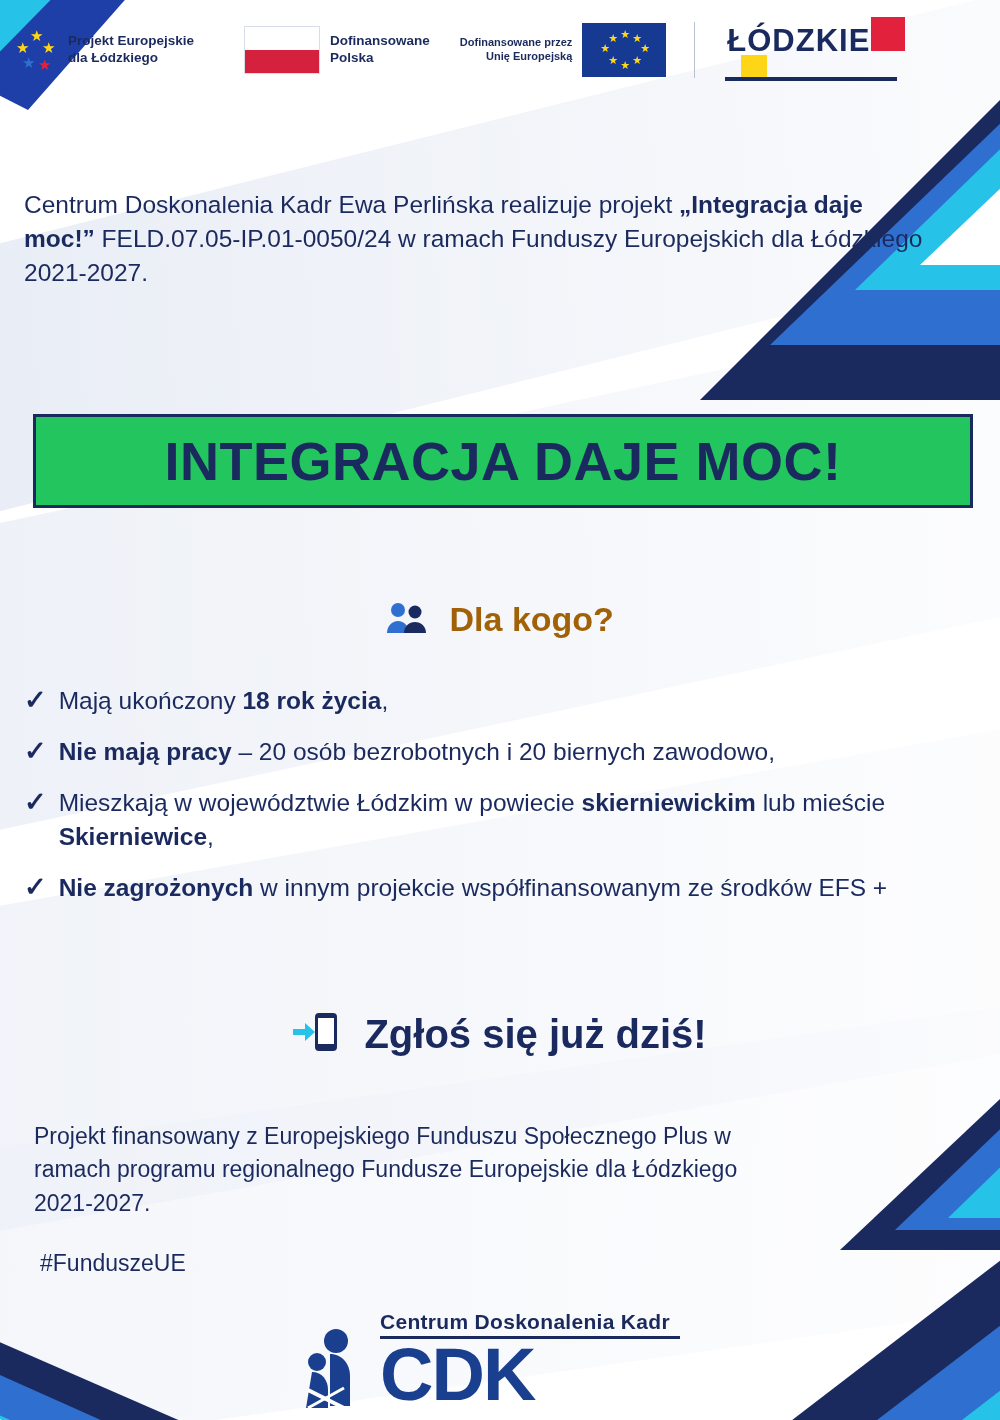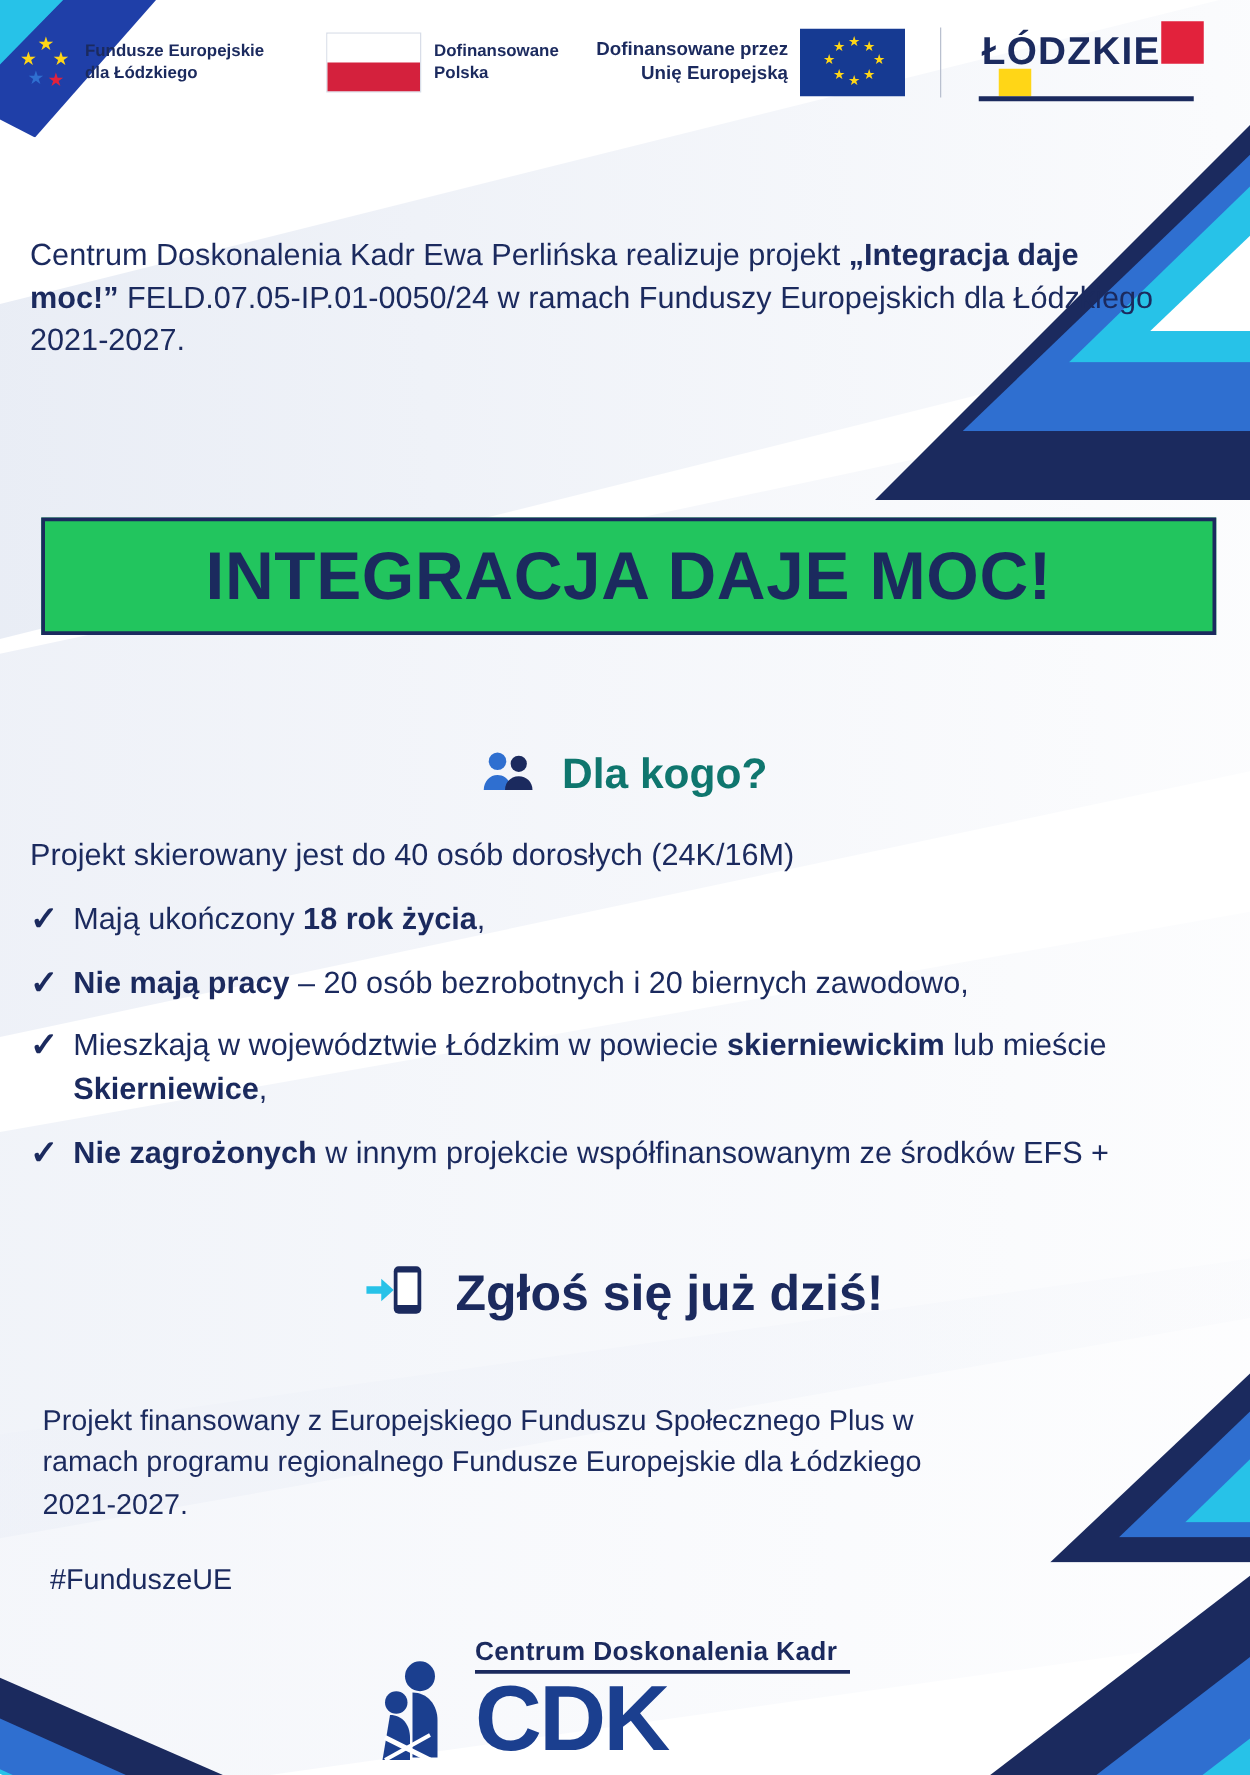--- a/index.html
+++ b/index.html
@@ -77,42 +77,42 @@
   .logo-fe{display:flex;align-items:center;gap:10px;margin-left:14px;}
   .fe-stars{width:44px;height:44px;position:relative;}
   .star{position:absolute;color:#ffd617;font-size:15px;line-height:15px;}
   .fe-text{font-size:13.5px;font-weight:bold;line-height:1.25;color:#1b2a5e;}
   .logo-pl{display:flex;align-items:center;gap:10px;margin-left:50px;}
   .pl-flag{width:74px;height:46px;border:1px solid #d8dde8;}
   .pl-flag .w{height:50%;background:#ffffff;}
   .pl-flag .r{height:50%;background:#d4213d;}
   .pl-text{font-size:13.5px;font-weight:bold;line-height:1.25;color:#1b2a5e;}
   .logo-ue{display:flex;align-items:center;gap:10px;margin-left:30px;}
-  .ue-text{font-size:15px;font-weight:bold;line-height:1.25;color:#1b2a5e;text-align:right;}
+  .ue-text{font-size:11px;font-weight:bold;line-height:1.25;color:#1b2a5e;text-align:right;}
   .ue-flag{width:84px;height:54px;background:#163a92;position:relative;}
   .ue-flag .s{position:absolute;color:#ffd617;font-size:11px;line-height:11px;}
   .divline{width:1px;height:56px;background:#b9c0cf;margin-left:28px;}
   .logo-lodz{margin-left:26px;position:relative;width:190px;height:70px;}
   .lodz-word{font-size:31px;font-weight:bold;letter-spacing:1px;color:#1b2a5e;
     position:absolute;left:6px;top:8px;}
   .lodz-yellow{position:absolute;left:20px;top:40px;width:26px;height:22px;background:#ffd617;}
   .lodz-red{position:absolute;right:6px;top:2px;width:34px;height:34px;background:#e2223c;}
   .lodz-under{position:absolute;left:4px;bottom:4px;width:172px;height:4px;background:#1b2a5e;}
 
   
   .content{position:relative;z-index:4;}
   .intro{position:absolute;left:24px;top:188px;width:900px;font-size:24.5px;line-height:1.38;color:#1b2a5e;}
   .intro b{font-weight:bold;}
 
   .title-box{position:absolute;left:33px;top:414px;width:934px;height:88px;
     border:3px solid #1b2a5e;background:#22c55e;display:flex;align-items:center;justify-content:center;}
   .title-box span{font-size:54px;font-weight:bold;letter-spacing:.5px;color:#1b2a5e;}
 
   .dla-kogo{position:absolute;left:0;top:600px;width:1000px;text-align:center;
-    font-size:34px;font-weight:bold;color:#0f766e;}
+    font-size:34px;font-weight:bold;color:#a16207;}
   .people-icon{display:inline-block;vertical-align:-4px;margin-right:12px;}
 
   .body-text{position:absolute;left:24px;top:668px;width:960px;font-size:24.5px;line-height:1.42;color:#1b2a5e;}
   .body-text b{font-weight:bold;}
   .bullet{display:flex;gap:12px;margin-top:16px;}
   .check{color:#1b2a5e;font-size:27px;font-weight:bold;line-height:1.2;flex:0 0 auto;}
   .btxt{flex:1 1 auto;}
 
   .cta{position:absolute;left:0;top:1010px;width:1000px;text-align:center;
     font-size:40px;font-weight:bold;color:#1b2a5e;}
@@ -164,21 +164,21 @@
 
   <div class="logo-fe">
     <div class="fe-stars">
       <span class="star" style="left:16px;top:0px;">★</span>
       <span class="star" style="left:2px;top:12px;">★</span>
       <span class="star" style="left:28px;top:12px;">★</span>
       <span class="star" style="left:8px;top:27px;color:#2f6fd0;">★</span>
       <span class="star" style="left:24px;top:29px;color:#e2223c;">★</span>
     </div>
     <div class="fe-text">
-      <div>Fundusze Europejskie</div>
+      <div>Projekt Europejskie</div>
       <div>dla Łódzkiego</div>
     </div>
   </div>
 
   <div class="logo-pl">
     <div class="pl-flag">
       <div class="w"></div>
         <div class="r"></div>
     </div>
     <div class="pl-text">
@@ -230,21 +230,20 @@
         <circle cx="12" cy="9" r="7" fill="#2f6fd0"></circle>
         <path d="M1 32c0-7 5-12 11-12s11 5 11 12z" fill="#2f6fd0"></path>
         <circle cx="29" cy="11" r="6.5" fill="#1b2a5e"></circle>
         <path d="M18 32c0-6.5 5-11 11-11s11 4.5 11 11z" fill="#1b2a5e"></path>
       </svg>
     </span>
     <span>Dla kogo?</span>
   </div>
 
   <div class="body-text">
-    <div>Projekt skierowany jest do 40 osób dorosłych (24K/16M)</div>
 
     <div class="bullet">
       <span class="check">✓</span>
       <span class="btxt"><span>Mają ukończony </span><b>18 rok życia</b><span>,</span></span>
     </div>
 
     <div class="bullet">
       <span class="check">✓</span>
       <span class="btxt"><b>Nie mają pracy</b><span> – 20 osób bezrobotnych i 20 biernych zawodowo,</span></span>
     </div>

